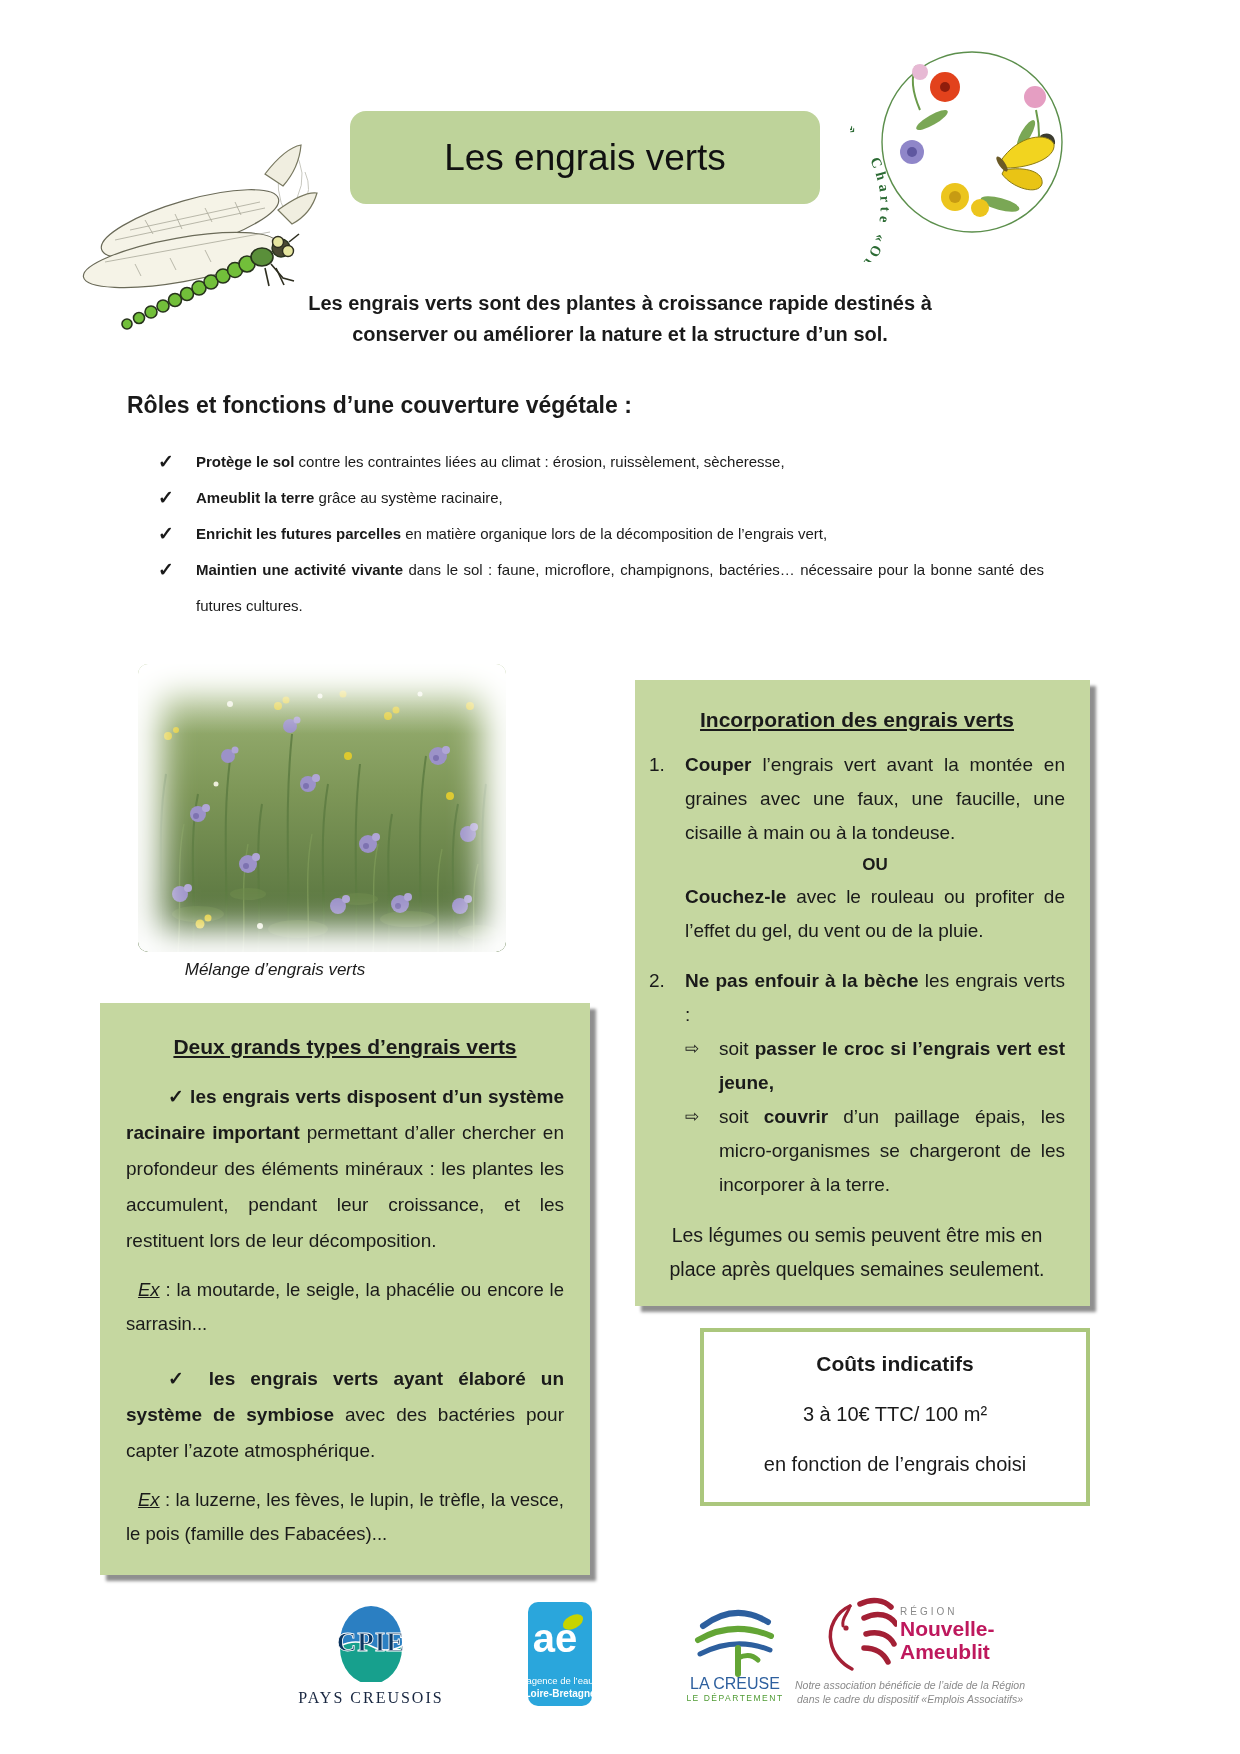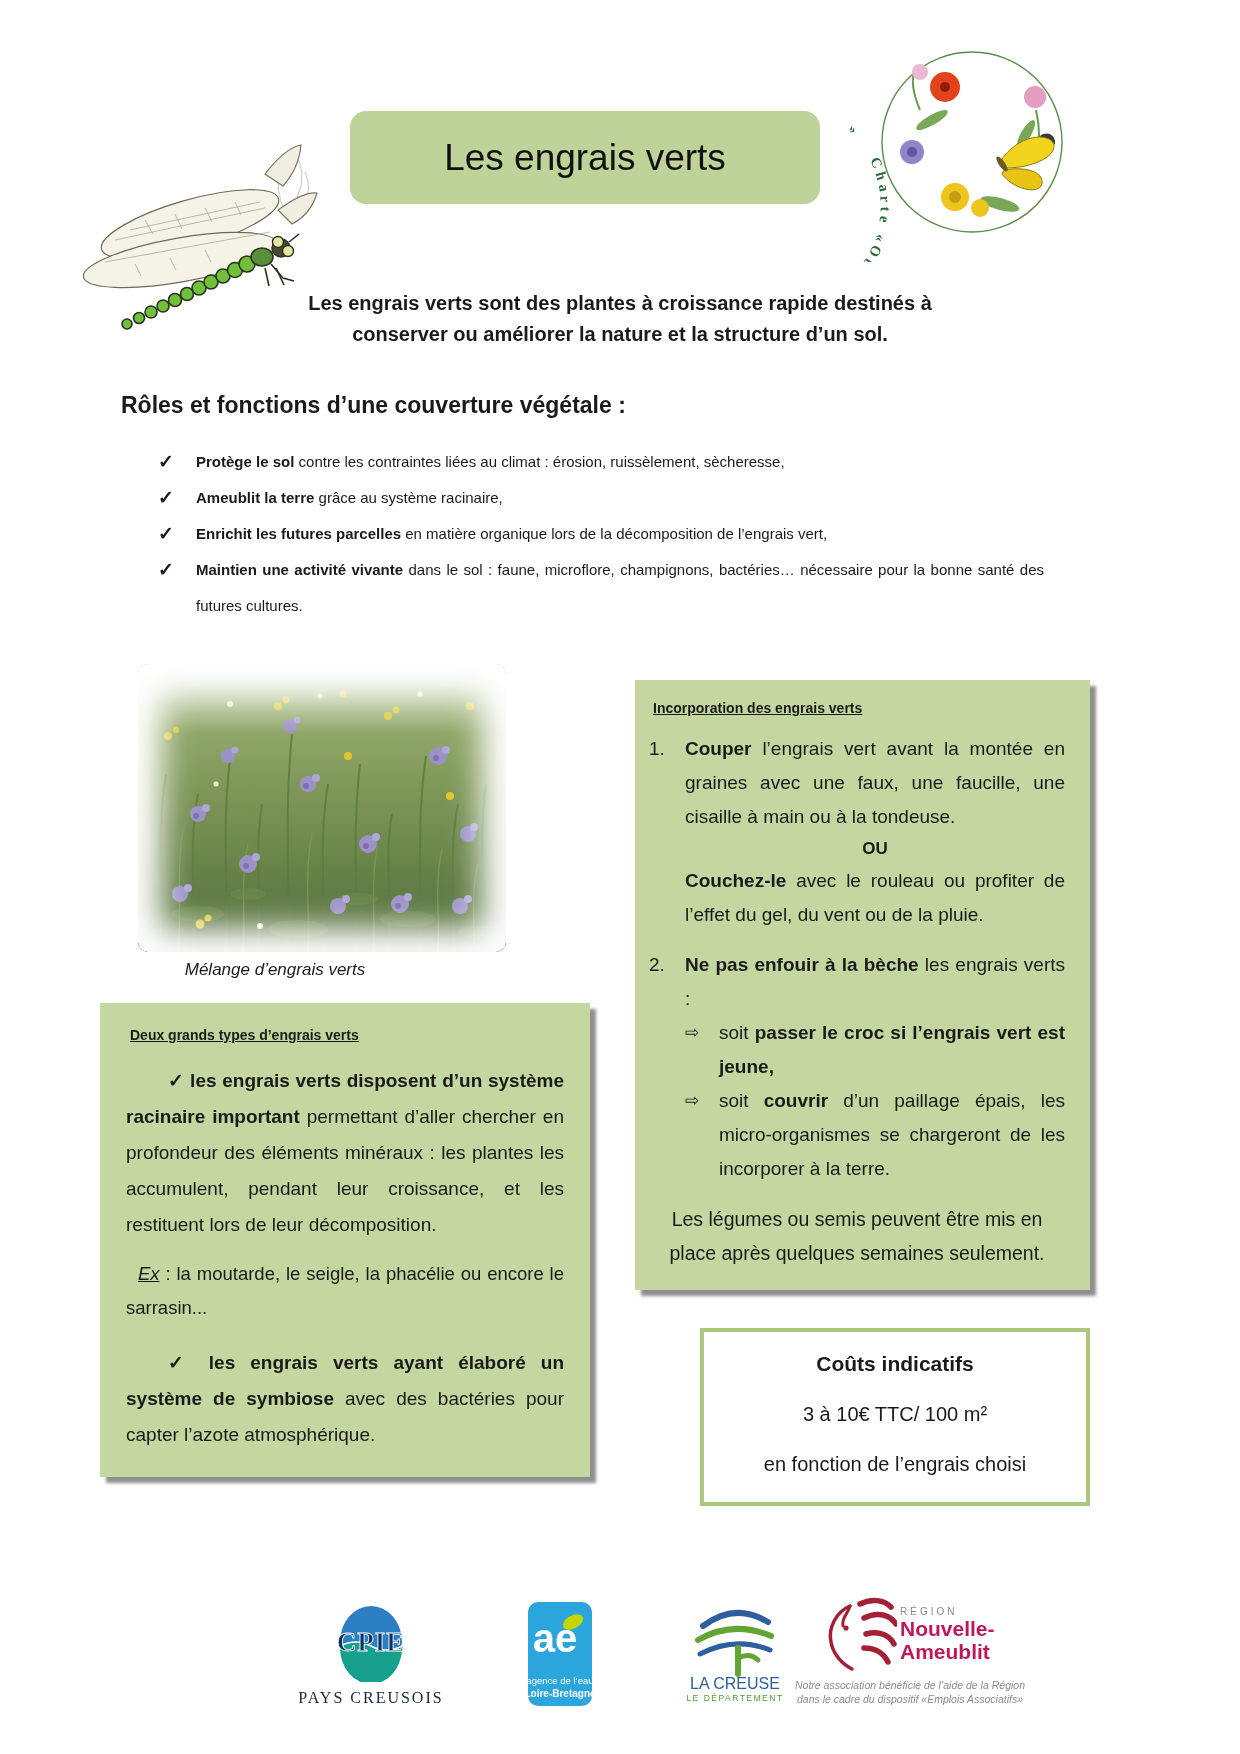--- a/index.html
+++ b/index.html
@@ -6,34 +6,34 @@
   .page{position:relative;width:1240px;height:1754px;background:#ffffff;overflow:hidden;
         font-family:"Liberation Sans",sans-serif;color:#1a1a1a;border-radius:16px;}
   .abs{position:absolute;}
 
   
   .title-box{left:350px;top:111px;width:470px;height:93px;background:#bed39a;border-radius:16px;
              text-align:center;line-height:93px;font-size:37px;color:#111;}
   .intro{left:280px;top:288px;width:680px;text-align:center;font-weight:bold;font-size:20px;line-height:31px;}
 
   
-  .roles-heading{left:121px;top:392px;font-size:23px;font-weight:bold;}
+  .roles-heading{left:127px;top:392px;font-size:23px;font-weight:bold;}
   .roles-list{left:158px;top:444px;width:886px;}
   .role-item{display:grid;grid-template-columns:38px 1fr;}
   .role-text{margin:0;font-size:15px;line-height:36px;text-align:justify;}
   .check{font-weight:bold;font-size:19px;line-height:36px;}
 
   
   .photo-wrap{left:138px;top:664px;width:368px;height:288px;border-radius:10px;overflow:hidden;}
   .photo-vignette{position:absolute;inset:0;border-radius:10px;box-shadow:inset 0 0 32px 24px #ffffff;}
   .photo-caption{left:150px;top:960px;width:250px;text-align:center;font-style:italic;font-size:17px;}
 
   
   .green-box{background:#c5d7a0;box-shadow:6px 6px 3px #8f8f8f;}
-  .box-heading{font-weight:bold;text-decoration:underline;font-size:14px;margin:4px;}
+  .box-heading{text-align:center;font-weight:bold;text-decoration:underline;font-size:21px;margin:12px;}
   .left-box{left:100px;top:1003px;width:490px;padding:20px 26px 24px 26px;box-sizing:border-box;}
   .lb-para{margin:20px 0 0 0;font-size:19px;line-height:36px;text-align:justify;text-indent:42px;}
   .lb-ex{margin:14px 0 0 0;font-size:18.5px;line-height:34px;text-align:justify;}
   .ex-label{font-style:italic;text-decoration:underline;margin-left:12px;}
 
   .inc-box{left:635px;top:680px;width:455px;padding:16px 25px 20px 14px;box-sizing:border-box;}
   .inc-item{display:grid;grid-template-columns:36px 1fr;margin-top:16px;}
   .inc-num{font-size:19px;line-height:34px;}
   .inc-body{font-size:19px;line-height:34px;text-align:justify;}
   .ou{text-align:center;font-weight:bold;font-size:17px;line-height:30px;}
@@ -315,20 +315,23 @@
     <p class="box-heading">Deux grands types d’engrais verts</p>
     <p class="lb-para">
       <span class="check">✓</span><b> </b><b>les engrais verts disposent d’un système racinaire important</b><span> permettant d’aller chercher en profondeur des éléments minéraux : les plantes les accumulent, pendant leur croissance, et les restituent lors de leur décomposition.</span>
     </p>
     <p class="lb-ex">
       <span class="ex-label">Ex</span><span> : la moutarde, le seigle, la phacélie ou encore le sarrasin...</span>
     </p>
     <p class="lb-para">
       <span class="check">✓</span><b> </b><b>les engrais verts ayant élaboré un système de symbiose</b><span> avec des bactéries pour capter l’azote atmosphérique.</span>
     </p>
+    <p class="lb-ex">
+      <span class="ex-label">Ex</span><span> : la luzerne, les fèves, le lupin, le trèfle, la vesce, le pois (famille des Fabacées)...</span>
+    </p>
   </div>
 
   <div class="abs costs-box">
     <div class="costs-heading">Coûts indicatifs</div>
     <div class="costs-line">3 à 10€ TTC/ 100 m²</div>
     <div class="costs-line">en fonction de l’engrais choisi</div>
   </div>
 
   <div class="abs cpie">
     <svg width="146" height="78" viewBox="0 0 146 78">

